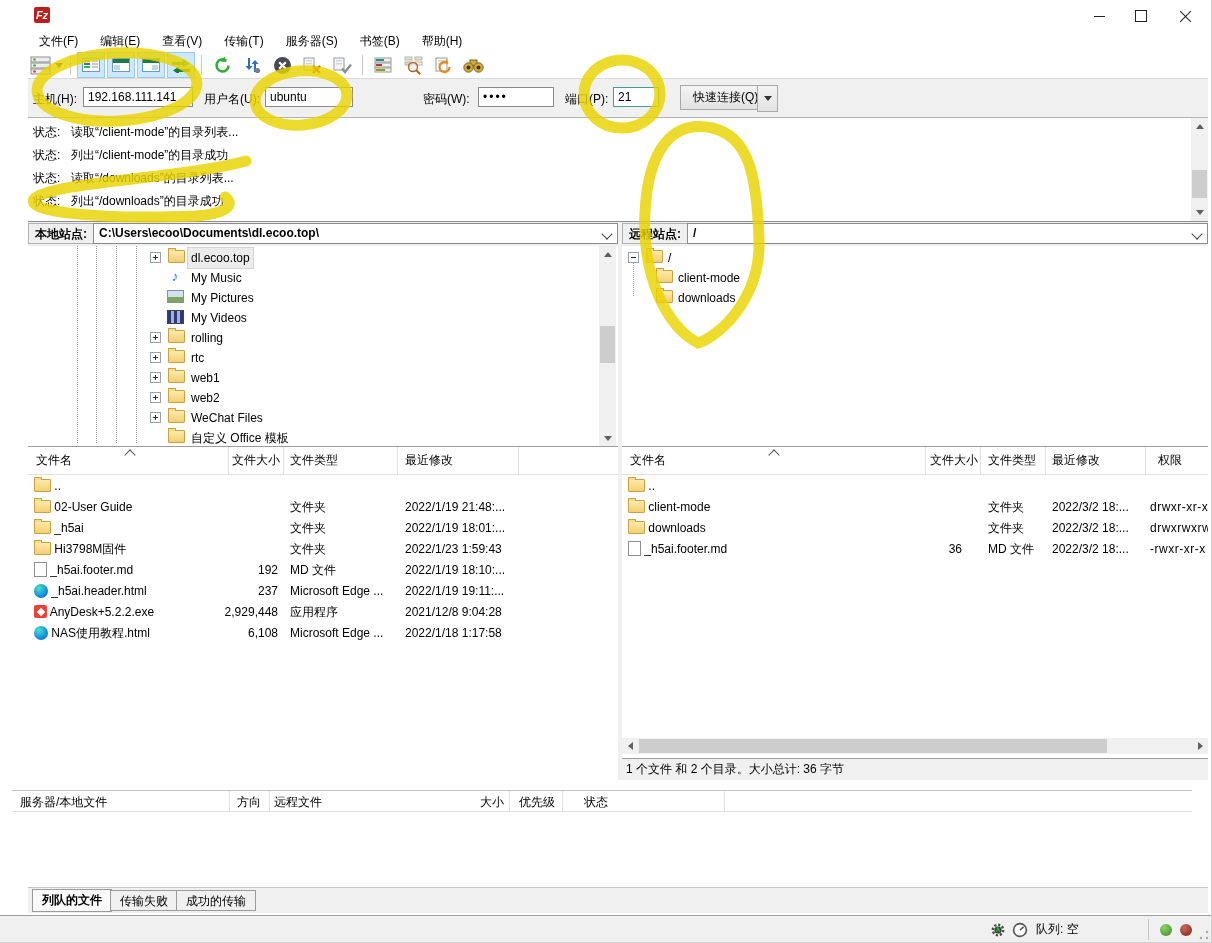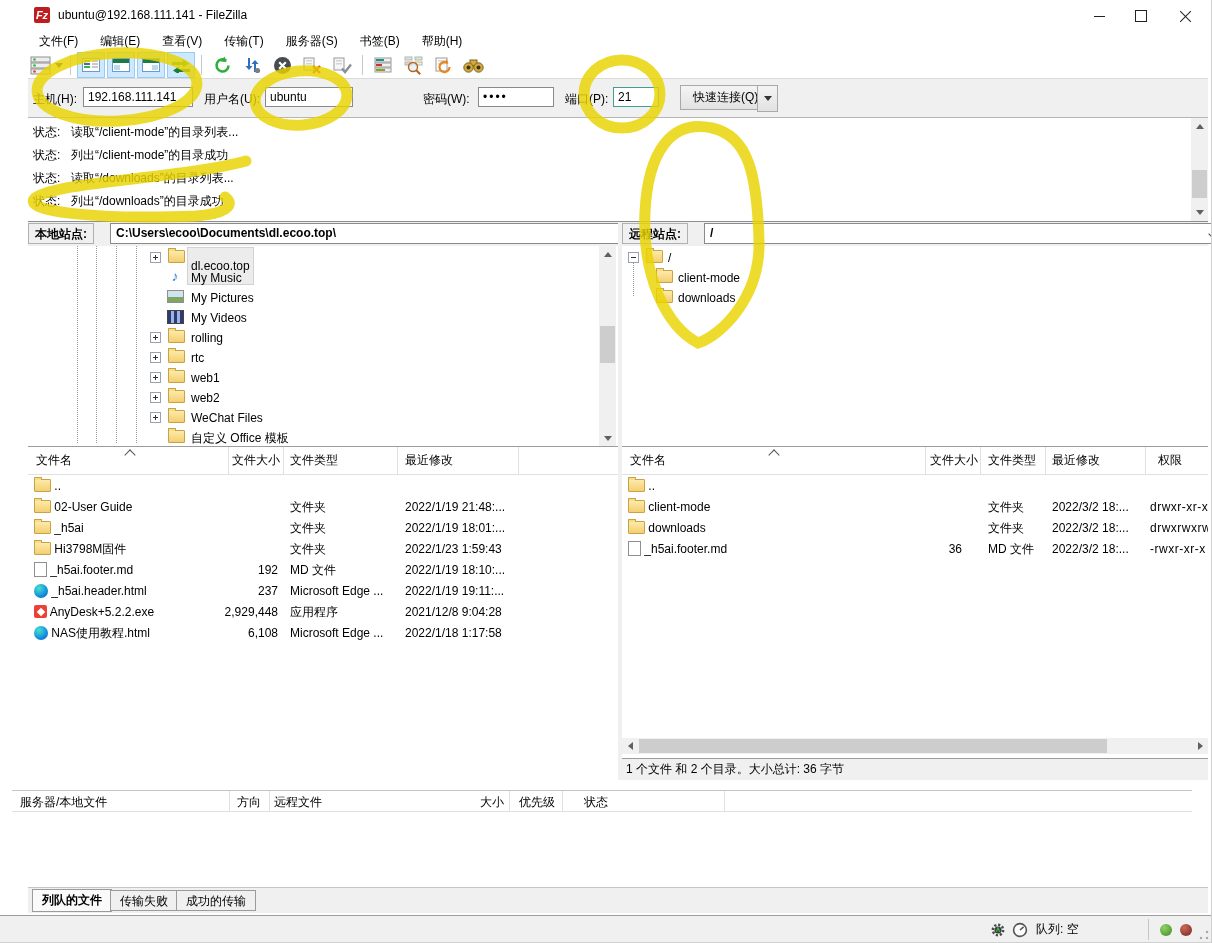--- a/index.html
+++ b/index.html
@@ -40,21 +40,21 @@
   .sbb{position:absolute;display:flex;align-items:center;justify-content:center;background:#f0f0f0;}
   .tri-u{width:0;height:0;border-left:4px solid transparent;border-right:4px solid transparent;border-bottom:5px solid #606060;}
   .tri-d{width:0;height:0;border-left:4px solid transparent;border-right:4px solid transparent;border-top:5px solid #606060;}
   .tri-l{width:0;height:0;border-top:4px solid transparent;border-bottom:4px solid transparent;border-right:5px solid #606060;}
   .tri-r{width:0;height:0;border-top:4px solid transparent;border-bottom:4px solid transparent;border-left:5px solid #606060;}
   .thumbv{position:absolute;left:1px;width:15px;background:#cdcdcd;}
   .thumbh{position:absolute;top:1px;height:14px;background:#cdcdcd;}
   
   .sitebar{position:absolute;top:222px;height:32px;background:#f0f0f0;box-sizing:border-box;font-weight:bold;}
   .sitelabel{position:absolute;left:0;top:1px;height:21px;line-height:21px;padding:0 6px;background:#f0f0f0;border:1px solid #b0b0b0;box-sizing:border-box;}
-  .sitecombo{position:absolute;top:1px;height:21px;background:#fff;border:1px solid #8a8a8a;box-sizing:border-box;line-height:19px;padding-left:5px;overflow:hidden;white-space:nowrap;margin-left:17px;}
+  .sitecombo{position:absolute;top:1px;height:21px;background:#fff;border:1px solid #8a8a8a;box-sizing:border-box;line-height:19px;padding-left:5px;overflow:hidden;white-space:nowrap;}
   .chev{position:absolute;right:6px;top:6px;width:7px;height:7px;border-right:1px solid #444;border-bottom:1px solid #444;transform:rotate(45deg);}
   
   .treepanel{position:absolute;top:246px;height:201px;background:#fff;border-bottom:1px solid #9d9d9d;box-sizing:border-box;overflow:hidden;}
   .trow{position:absolute;height:20px;line-height:20px;white-space:nowrap;}
   .vdot{position:absolute;width:0;border-left:1px dotted #9a9a9a;}
   .expander{position:absolute;top:4px;width:11px;height:11px;border:1px solid #99a2ac;background:#fff;box-sizing:border-box;}
   .expander::before{content:"";position:absolute;left:2px;top:4px;width:5px;height:1px;background:#333;}
   .expander.plus::after{content:"";position:absolute;left:4px;top:2px;width:1px;height:5px;background:#333;}
   .sel{background:#ececec;outline:1px solid #d2d2d2;}
   
@@ -96,21 +96,20 @@
   
   #marker{position:absolute;left:0;top:0;z-index:60;pointer-events:none;}
 </style>
 </head>
 <body>
 
 <div id="win">
 
   <div class="abs" style="left:0;top:0;width:1212px;height:30px;background:#fff;">
     <span class="fzicon">Fz</span>
-    <span class="title">ubuntu@192.168.111.141 - FileZilla</span>
     <div class="wbtn" style="left:1082px;">
         <span class="g-min"></span>
       </div>
     <div class="wbtn" style="left:1124px;">
         <span class="g-max"></span>
       </div>
     <div class="wbtn" style="left:1168px;">
         <span class="g-close"></span>
       </div>
   </div>
@@ -301,21 +300,21 @@
   </div>
 
   <div class="treepanel" style="left:28px;width:590px;">
     <div class="vdot" style="left:49px;top:0;height:197px;"></div>
     <div class="vdot" style="left:68px;top:0;height:197px;"></div>
     <div class="vdot" style="left:88px;top:0;height:197px;"></div>
     <div class="vdot" style="left:108px;top:0;height:197px;"></div>
     <div class="trow" style="left:0;top:2px;width:100%;">
       <span class="expander plus" style="left:122px;"></span>
       <span class="ic ic-folder" style="position:absolute;left:140px;top:4px;"></span>
-      <span class="sel" style="position:absolute;left:160px;padding:8px 3px;">dl.ecoo.top</span>
+      <span class="sel" style="position:absolute;left:160px;padding:0 3px;">dl.ecoo.top</span>
     </div>
     <div class="trow" style="left:0;top:22px;width:100%;">
       <span class="ic ic-music" style="position:absolute;left:140px;top:3px;"></span>
       <span style="position:absolute;left:163px;">My Music</span>
     </div>
     <div class="trow" style="left:0;top:42px;width:100%;">
       <span class="ic ic-picture" style="position:absolute;left:139px;top:4px;"></span>
       <span style="position:absolute;left:163px;">My Pictures</span>
     </div>
     <div class="trow" style="left:0;top:62px;width:100%;">

